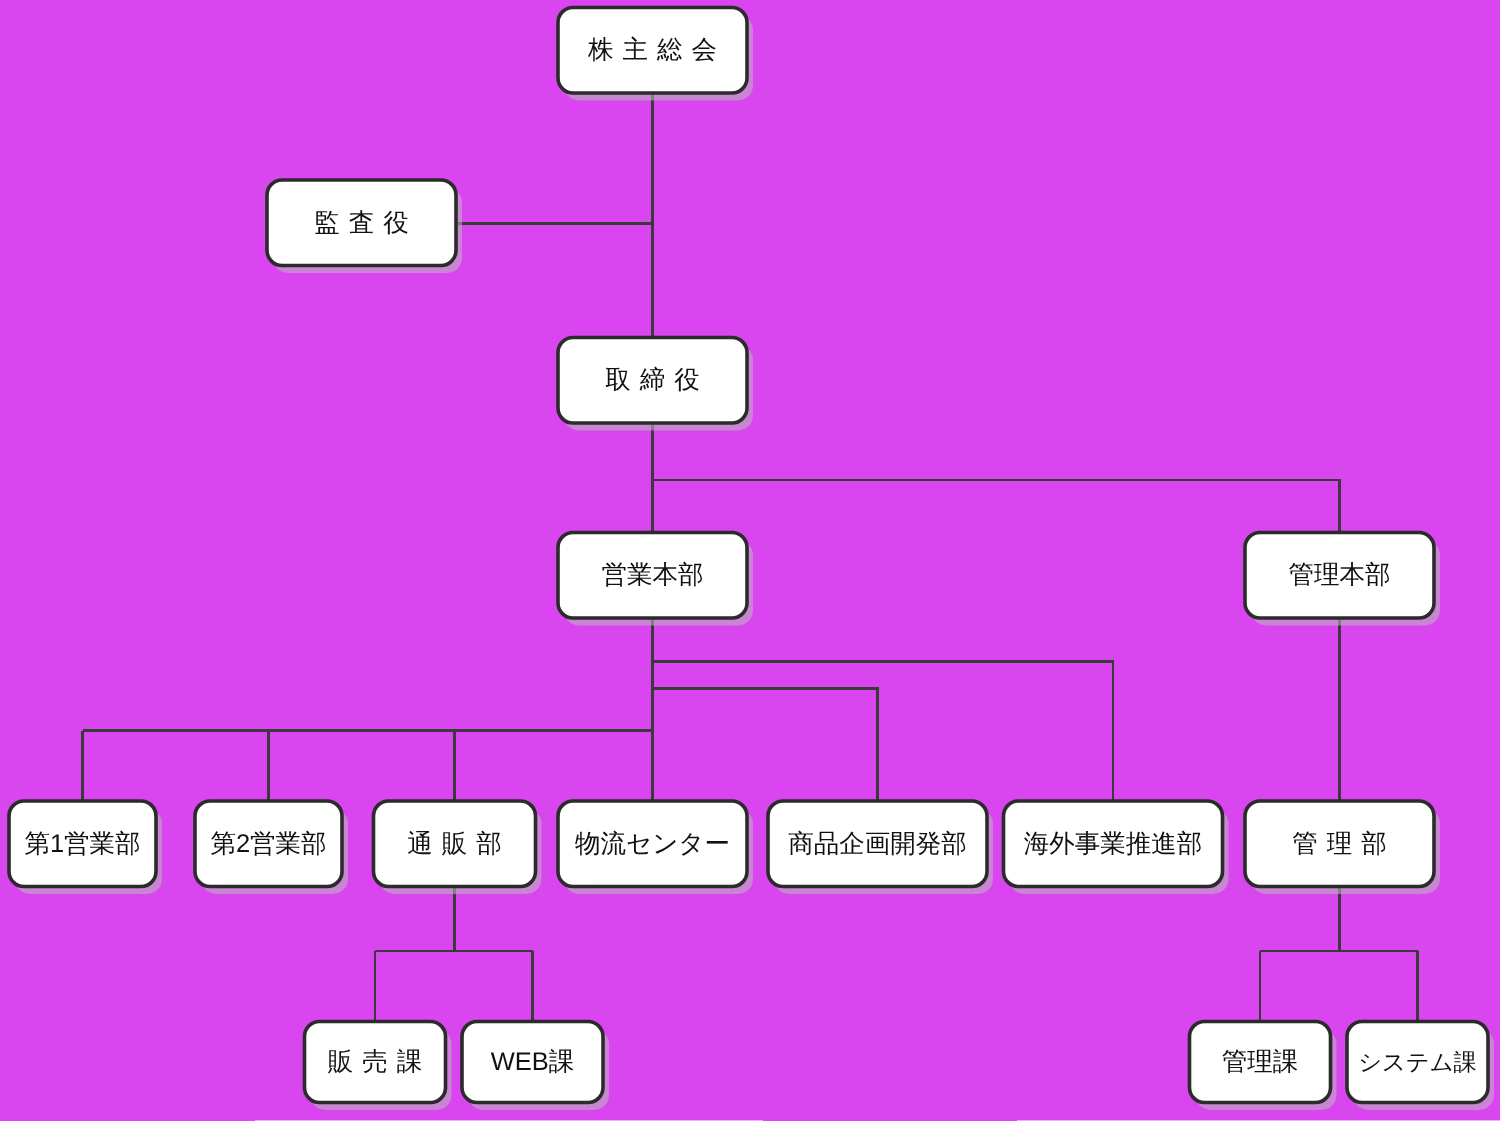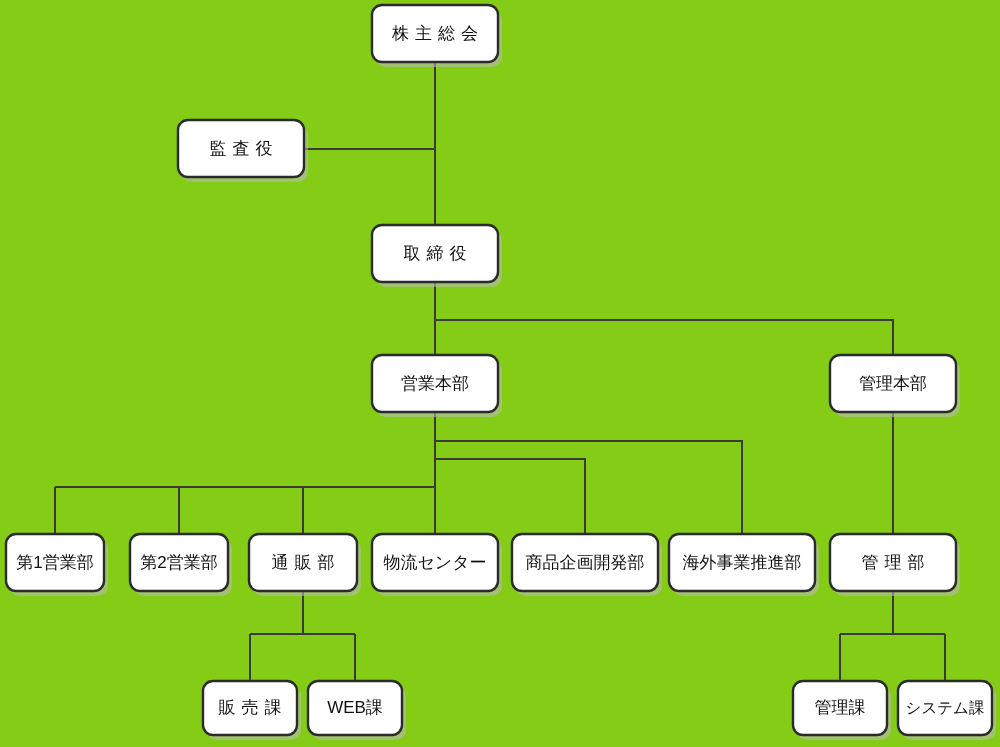--- a/index.html
+++ b/index.html
@@ -10,21 +10,21 @@
   body {
     width: 1000px;
     height: 747px;
     font-family: "Liberation Sans", "DejaVu Sans", sans-serif;
     overflow: hidden;
   }
   #chart-root {
     position: relative;
     width: 1000px;
     height: 747px;
-    background: #84cc16;
+    background: #d946ef;
   }
   svg.org-svg {
     position: absolute;
     top: 0;
     left: 0;
     width: 1000px;
     height: 747px;
     display: block;
   }
   .conn {

